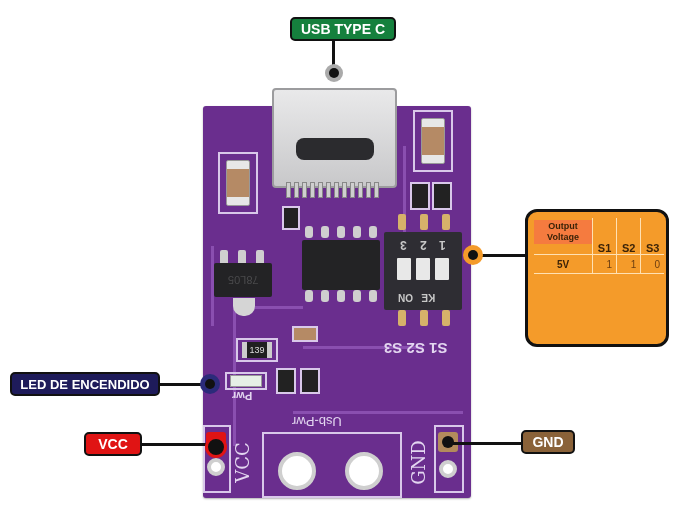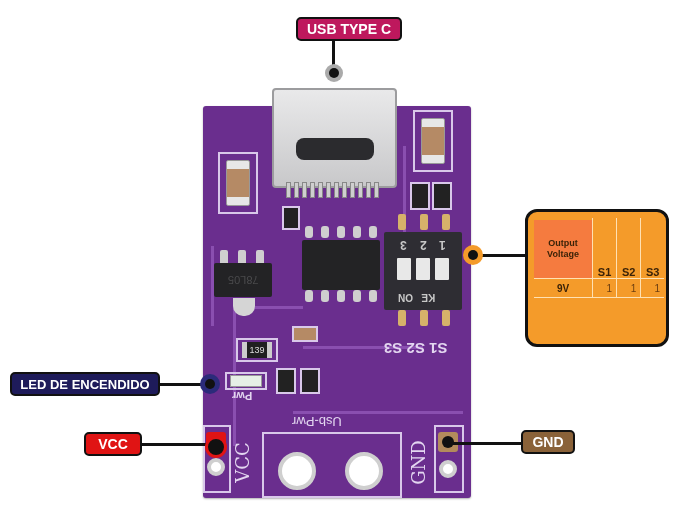--- a/index.html
+++ b/index.html
@@ -22,21 +22,21 @@
   .hole{border-radius:50%;background:#fff;border:4px solid #cfcfcf;box-sizing:border-box;}
   .label{border-radius:5px;color:#fff;font-weight:bold;border:2px solid #111;box-sizing:border-box;display:flex;align-items:center;justify-content:center;white-space:nowrap;}
   .line{background:#111;height:3px;}
   .dot{border-radius:50%;}
   .table-box{left:525px;top:209px;width:144px;height:138px;background:#f49b2a;border:3px solid #111;border-radius:12px;box-sizing:border-box;overflow:hidden;}
   table.v{border-collapse:collapse;position:absolute;left:6px;top:6px;width:130px;font-size:10px;font-weight:bold;color:#3b2308;}
   table.v td,table.v th{border-bottom:1.5px solid #ffe1b3;border-left:1.5px solid #ffe1b3;text-align:center;padding:0;height:18px;}
   table.v th{height:34px;vertical-align:bottom;font-size:11px;}
   table.v td:first-child,table.v th:first-child{border-left:none;}
   table.v td.bin{color:#6b3d10;font-weight:normal;text-align:right;padding-right:4px;}
-  .hdr-cell{background:#f57b3f;color:#3b2308;font-size:9px;line-height:11px;padding:18px 2px;text-align:center;}
+  .hdr-cell{background:#f57b3f;color:#3b2308;font-size:9px;line-height:11px;padding:1px 2px;text-align:center;}
 </style>
 </head>
 <body>
 
 <div class="abs pcb">
 
   <div class="abs trace" style="left:30px;top:200px;width:3px;height:140px;"></div>
   <div class="abs trace" style="left:30px;top:200px;width:70px;height:3px;"></div>
   <div class="abs trace" style="left:100px;top:240px;width:120px;height:3px;"></div>
   <div class="abs trace" style="left:90px;top:305px;width:170px;height:3px;"></div>
@@ -142,21 +142,21 @@
 
 <div class="abs silk" style="left:262px;top:432px;width:140px;height:66px;"></div>
 <div class="abs hole" style="left:278px;top:452px;width:38px;height:38px;"></div>
 <div class="abs hole" style="left:345px;top:452px;width:38px;height:38px;"></div>
 
 <div class="abs silk-text" style="left:396px;top:452px;font-size:18px;font-weight:normal;transform:rotate(-90deg);font-family:'DejaVu Serif',serif;">GND</div>
 <div class="abs silk" style="left:434px;top:425px;width:30px;height:68px;"></div>
 <div class="abs" style="left:438px;top:432px;width:20px;height:20px;background:#b38b5c;border-radius:3px;"></div>
 <div class="abs hole" style="left:439px;top:460px;width:18px;height:18px;"></div>
 
-<div class="abs label" style="left:296px;top:17px;width:106px;height:24px;background:#be185d;font-size:14px;">USB TYPE C</div>
+<div class="abs label" style="left:290px;top:17px;width:106px;height:24px;background:#15803d;font-size:14px;">USB TYPE C</div>
 <div class="abs" style="left:332px;top:41px;width:3px;height:30px;background:#111;"></div>
 <div class="abs dot" style="left:325px;top:64px;width:18px;height:18px;background:#aaa;"></div>
 <div class="abs dot" style="left:329px;top:68px;width:10px;height:10px;background:#111;"></div>
 
 <div class="abs label" style="left:10px;top:372px;width:150px;height:24px;background:#1e1b5a;font-size:13px;">LED DE ENCENDIDO</div>
 <div class="abs line" style="left:160px;top:383px;width:45px;"></div>
 <div class="abs dot" style="left:200px;top:374px;width:20px;height:20px;background:#2b2b7a;"></div>
 <div class="abs dot" style="left:205px;top:379px;width:10px;height:10px;background:#111;"></div>
 
 <div class="abs label" style="left:84px;top:432px;width:58px;height:24px;background:#e01414;font-size:14px;">VCC</div>
@@ -176,20 +176,20 @@
     <tbody>
         <tr>
       <th style="width:58px;vertical-align:top;padding-top:2px;">
             <div class="hdr-cell">Output Voltage</div>
           </th>
       <th>S1</th>
       <th>S2</th>
       <th>S3</th>
     </tr>
     <tr>
-      <td>9V</td>
+      <td>5V</td>
       <td class="bin">1</td>
       <td class="bin">1</td>
-      <td class="bin">1</td>
+      <td class="bin">0</td>
     </tr>
   </tbody>
     </table>
 </div>
 
 </body></html>

